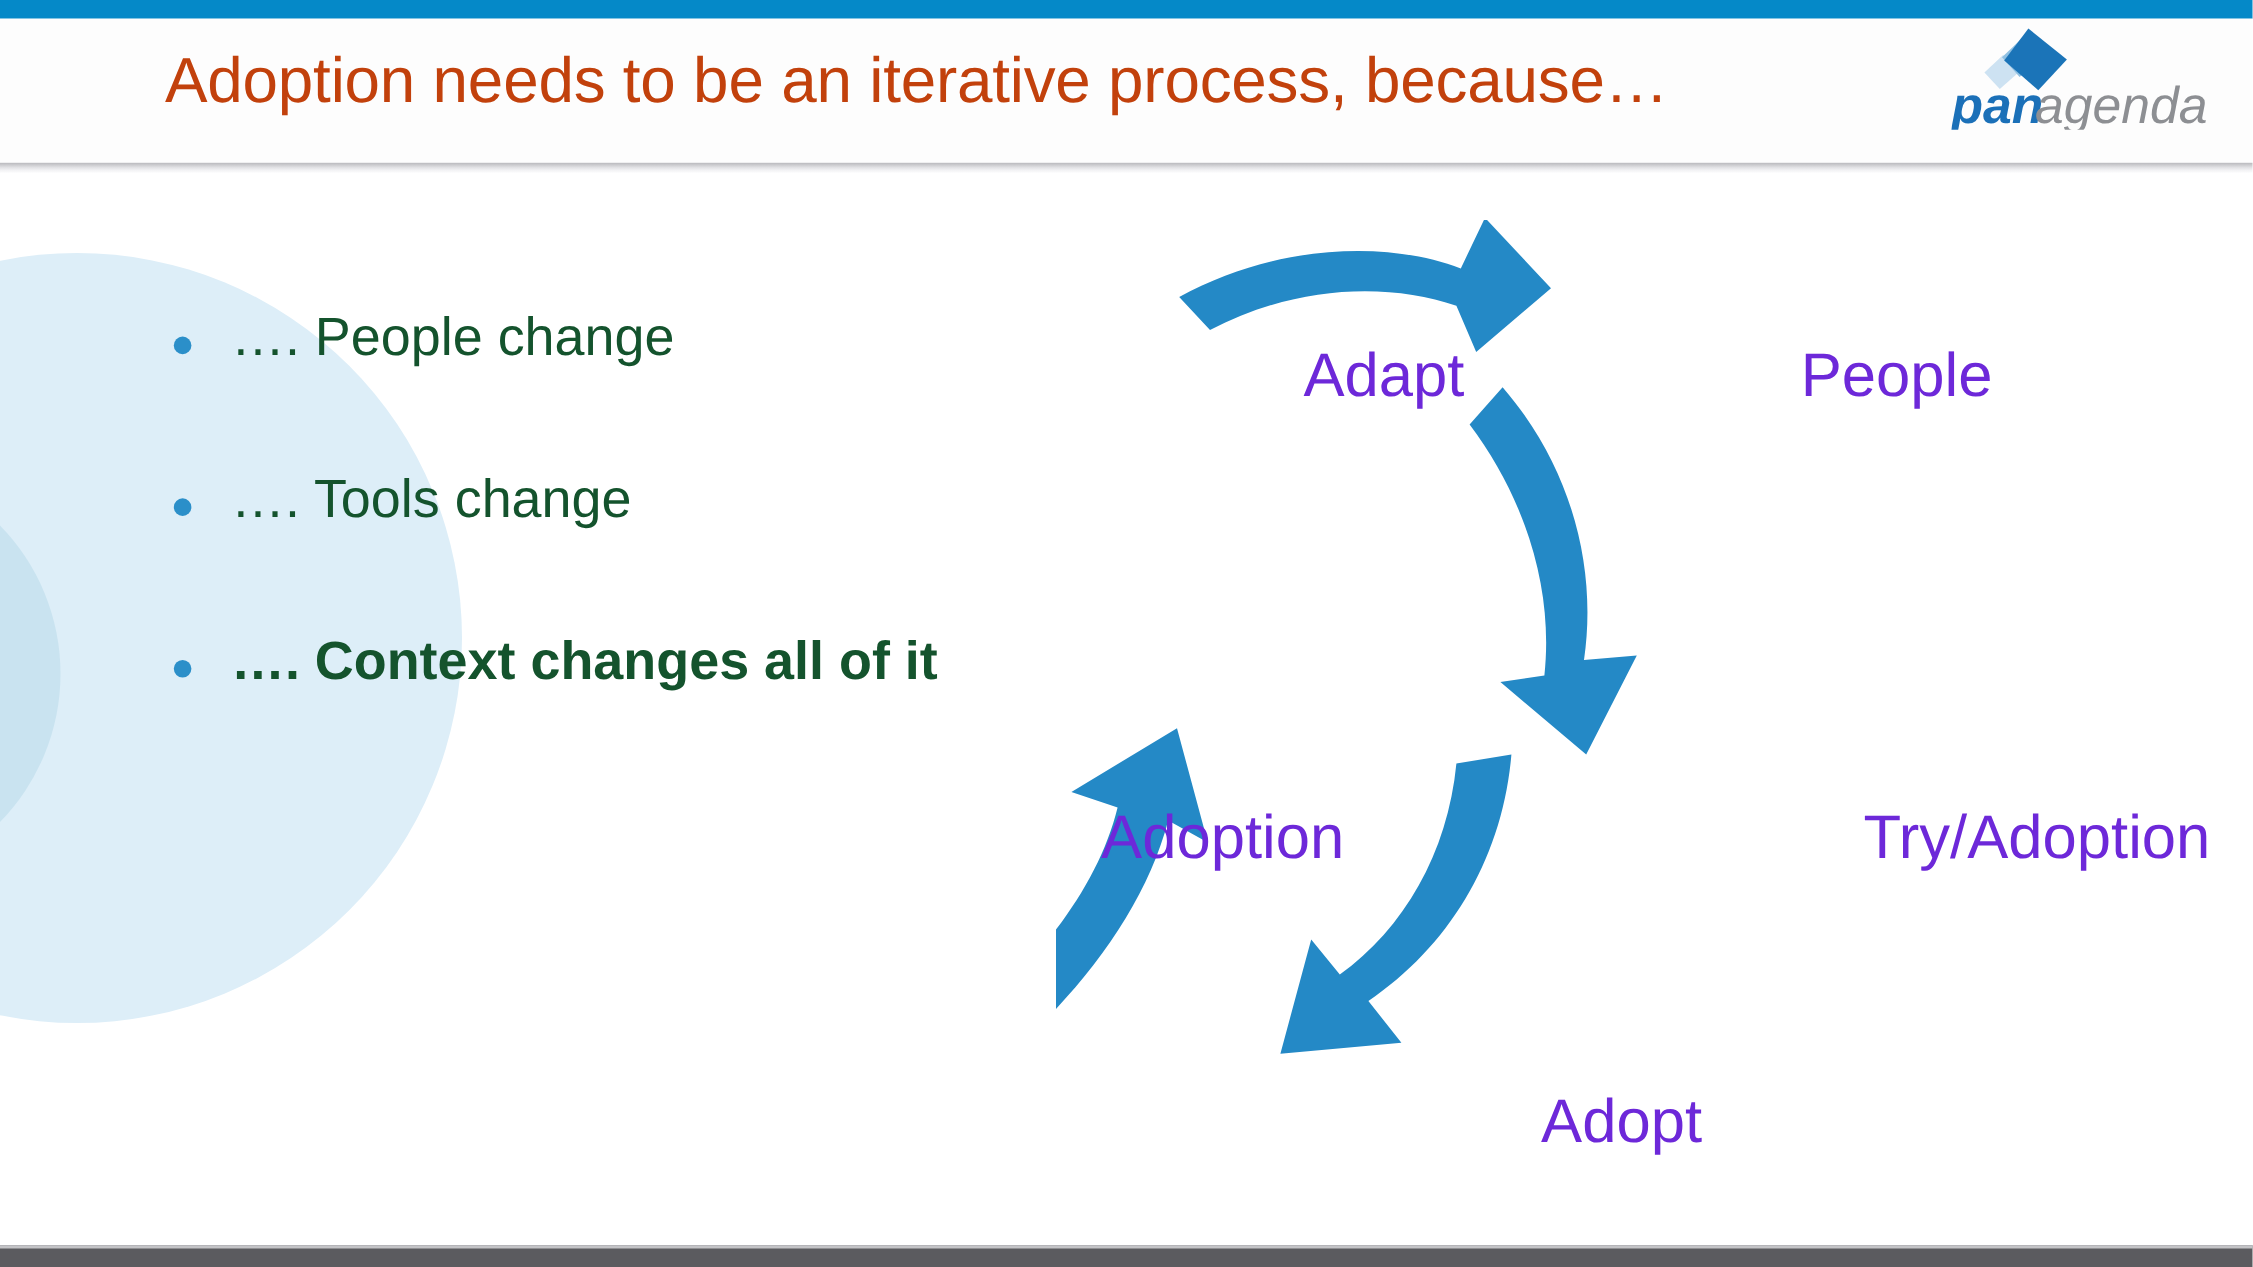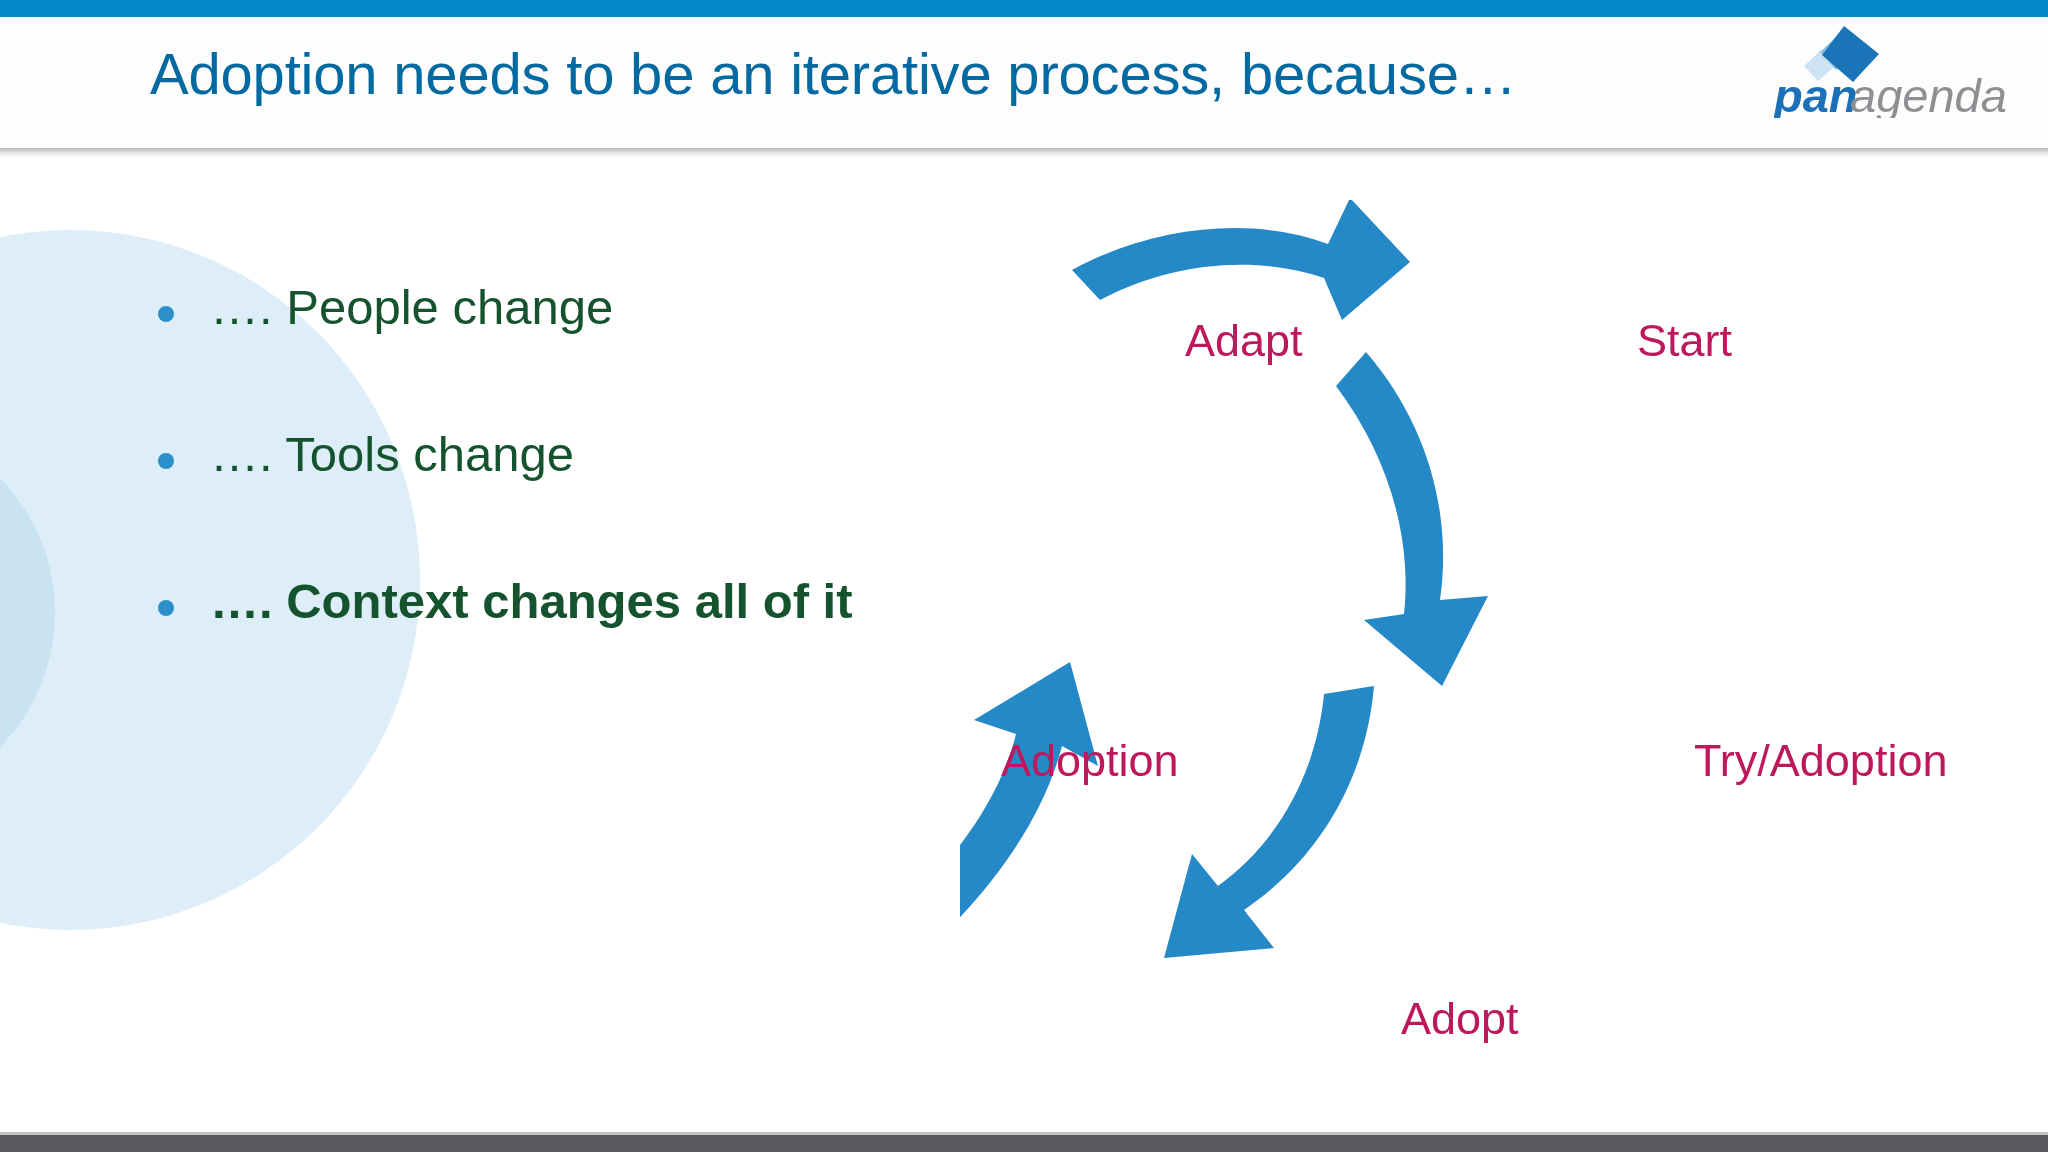--- a/index.html
+++ b/index.html
@@ -40,21 +40,21 @@
       #b9b9bd 0%, #cccccf 22%, #e2e2e5 48%, #f2f2f4 74%, #fbfbfc 100%);
   }
   .slide-title {
     position: absolute;
     left: 150px;
     top: 38px;
     width: 1550px;
     font-size: 58px;
     line-height: 72px;
     font-weight: 400;
-    color: #0369a1;
+    color: #c2410c;
     letter-spacing: -0.2px;
     white-space: nowrap;
   }
 
   
   .logo {
     position: absolute;
     right: 22px;
     top: 22px;
     width: 252px;
@@ -117,23 +117,23 @@
   .cycle {
     position: absolute;
     left: 960px;
     top: 200px;
     width: 1060px;
     height: 900px;
   }
   .cycle svg { display: block; }
   .cycle-label {
     position: absolute;
-    font-size: 45px;
+    font-size: 56px;
     line-height: 58px;
-    color: #be185d;
+    color: #6d28d9;
     white-space: nowrap;
     text-align: center;
   }
   .label-adapt    { left: 1185px; top: 312px; }
   .label-start    { left: 1637px; top: 312px; }
   .label-try      { left: 1694px; top: 732px; }
   .label-adopt    { left: 1401px; top: 990px; }
   .label-challenge{ left: 1001px; top: 732px; }
 
   
@@ -206,20 +206,20 @@
         <path d="M-90 736 C -20 680 38 608 56 534 L 14 520 L 110 462 L 138 566
                  L 102 546 C 80 630 16 712 -62 774 Z"></path>
 
         <path d="M-135 492 C -160 404 -148 290 -96 204 L -140 176 L -28 144 L -16 254
                  L -54 228 C -96 304 -106 400 -86 476 Z"></path>
       </g>
     </svg>
   </div>
 
   <div class="cycle-label label-adapt">Adapt</div>
-  <div class="cycle-label label-start">Start</div>
+  <div class="cycle-label label-start">People</div>
   <div class="cycle-label label-try">Try/Adoption</div>
   <div class="cycle-label label-adopt">Adopt</div>
   <div class="cycle-label label-challenge">Adoption</div>
 
   <div class="bottom-bar"></div>
 
 </div>
 
 </body></html>

